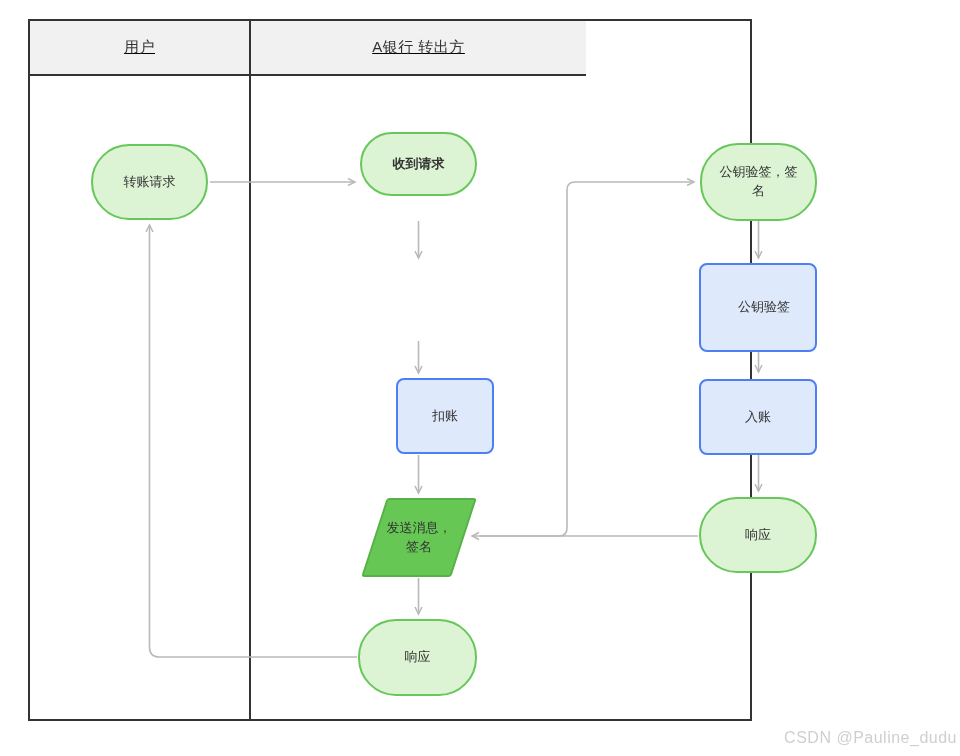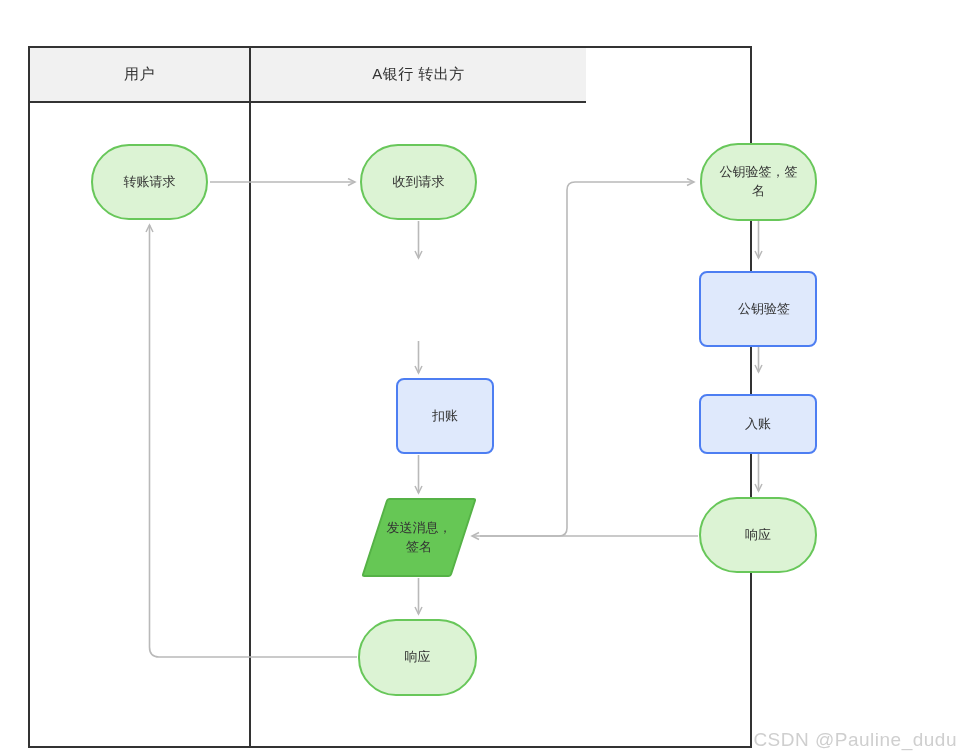--- a/index.html
+++ b/index.html
@@ -10,24 +10,25 @@
     position: relative;
     width: 960px;
     height: 756px;
     background: #ffffff;
     overflow: hidden;
   }
 
   
   .lane-table {
     position: absolute;
-    left: 28px; top: 46px;
+    left: 28px; top: 19px;
     width: 724px; height: 702px;
     border: 2px solid #333333;
     display: flex;
+    text-decoration: underline;
   }
   .lane-col { height: 100%; }
   .lane-col + .lane-col { border-left: 2px solid #333333; text-align: right; }
   .lane-col-1 { width: 219px; }
   .lane-col-2 { width: 337px; }
   .lane-col-3 { flex: 1; }
   .lane-header {
     height: 55px;
     background: #f1f1f1;
     border-bottom: 2px solid #333333;
@@ -78,35 +79,35 @@
     transform: skewX(-18deg);
   }
   .io .label {
     transform: skewX(18deg);
     max-width: 70px;
     color: #333333;
   }
 
   
   .n-transfer-request  { left: 91px;  top: 144px; width: 117px; height: 76px; }
-  .n-receive-request   { left: 360px; top: 144px; width: 117px; height: 76px; }
+  .n-receive-request   { left: 360px; top: 132px; width: 117px; height: 64px; font-weight: bold; }
   .n-private-key-sign  { left: 360px; top: 263px; width: 118px; height: 77px; }
   .n-debit             { left: 360px; top: 378px; width: 98px; height: 76px; margin-left: 36px; }
   .n-send-message      { left: 374px; top: 498px; width: 90px;  height: 79px; }
   .n-response-a        { left: 358px; top: 619px; width: 119px; height: 77px; }
   .n-receive-message   { left: 700px; top: 143px; width: 117px; height: 78px; }
-  .n-public-key-verify { left: 699px; top: 271px; width: 118px; height: 76px; padding-left: 12px; }
-  .n-credit            { left: 699px; top: 394px; width: 118px; height: 60px; }
+  .n-public-key-verify { left: 699px; top: 263px; width: 118px; height: 89px; padding-left: 12px; }
+  .n-credit            { left: 699px; top: 379px; width: 118px; height: 76px; }
   .n-response-b        { left: 699px; top: 497px; width: 118px; height: 76px; }
 
   
   .watermark {
     position: absolute;
     right: 3px; top: 729px;
-    font-size: 19px;
+    font-size: 16px;
     color: #cfcfcf;
     letter-spacing: 0.5px;
   }
 </style>
 </head>
 <body>
 
 <div class="canvas">
 
   <div class="lane-table">

